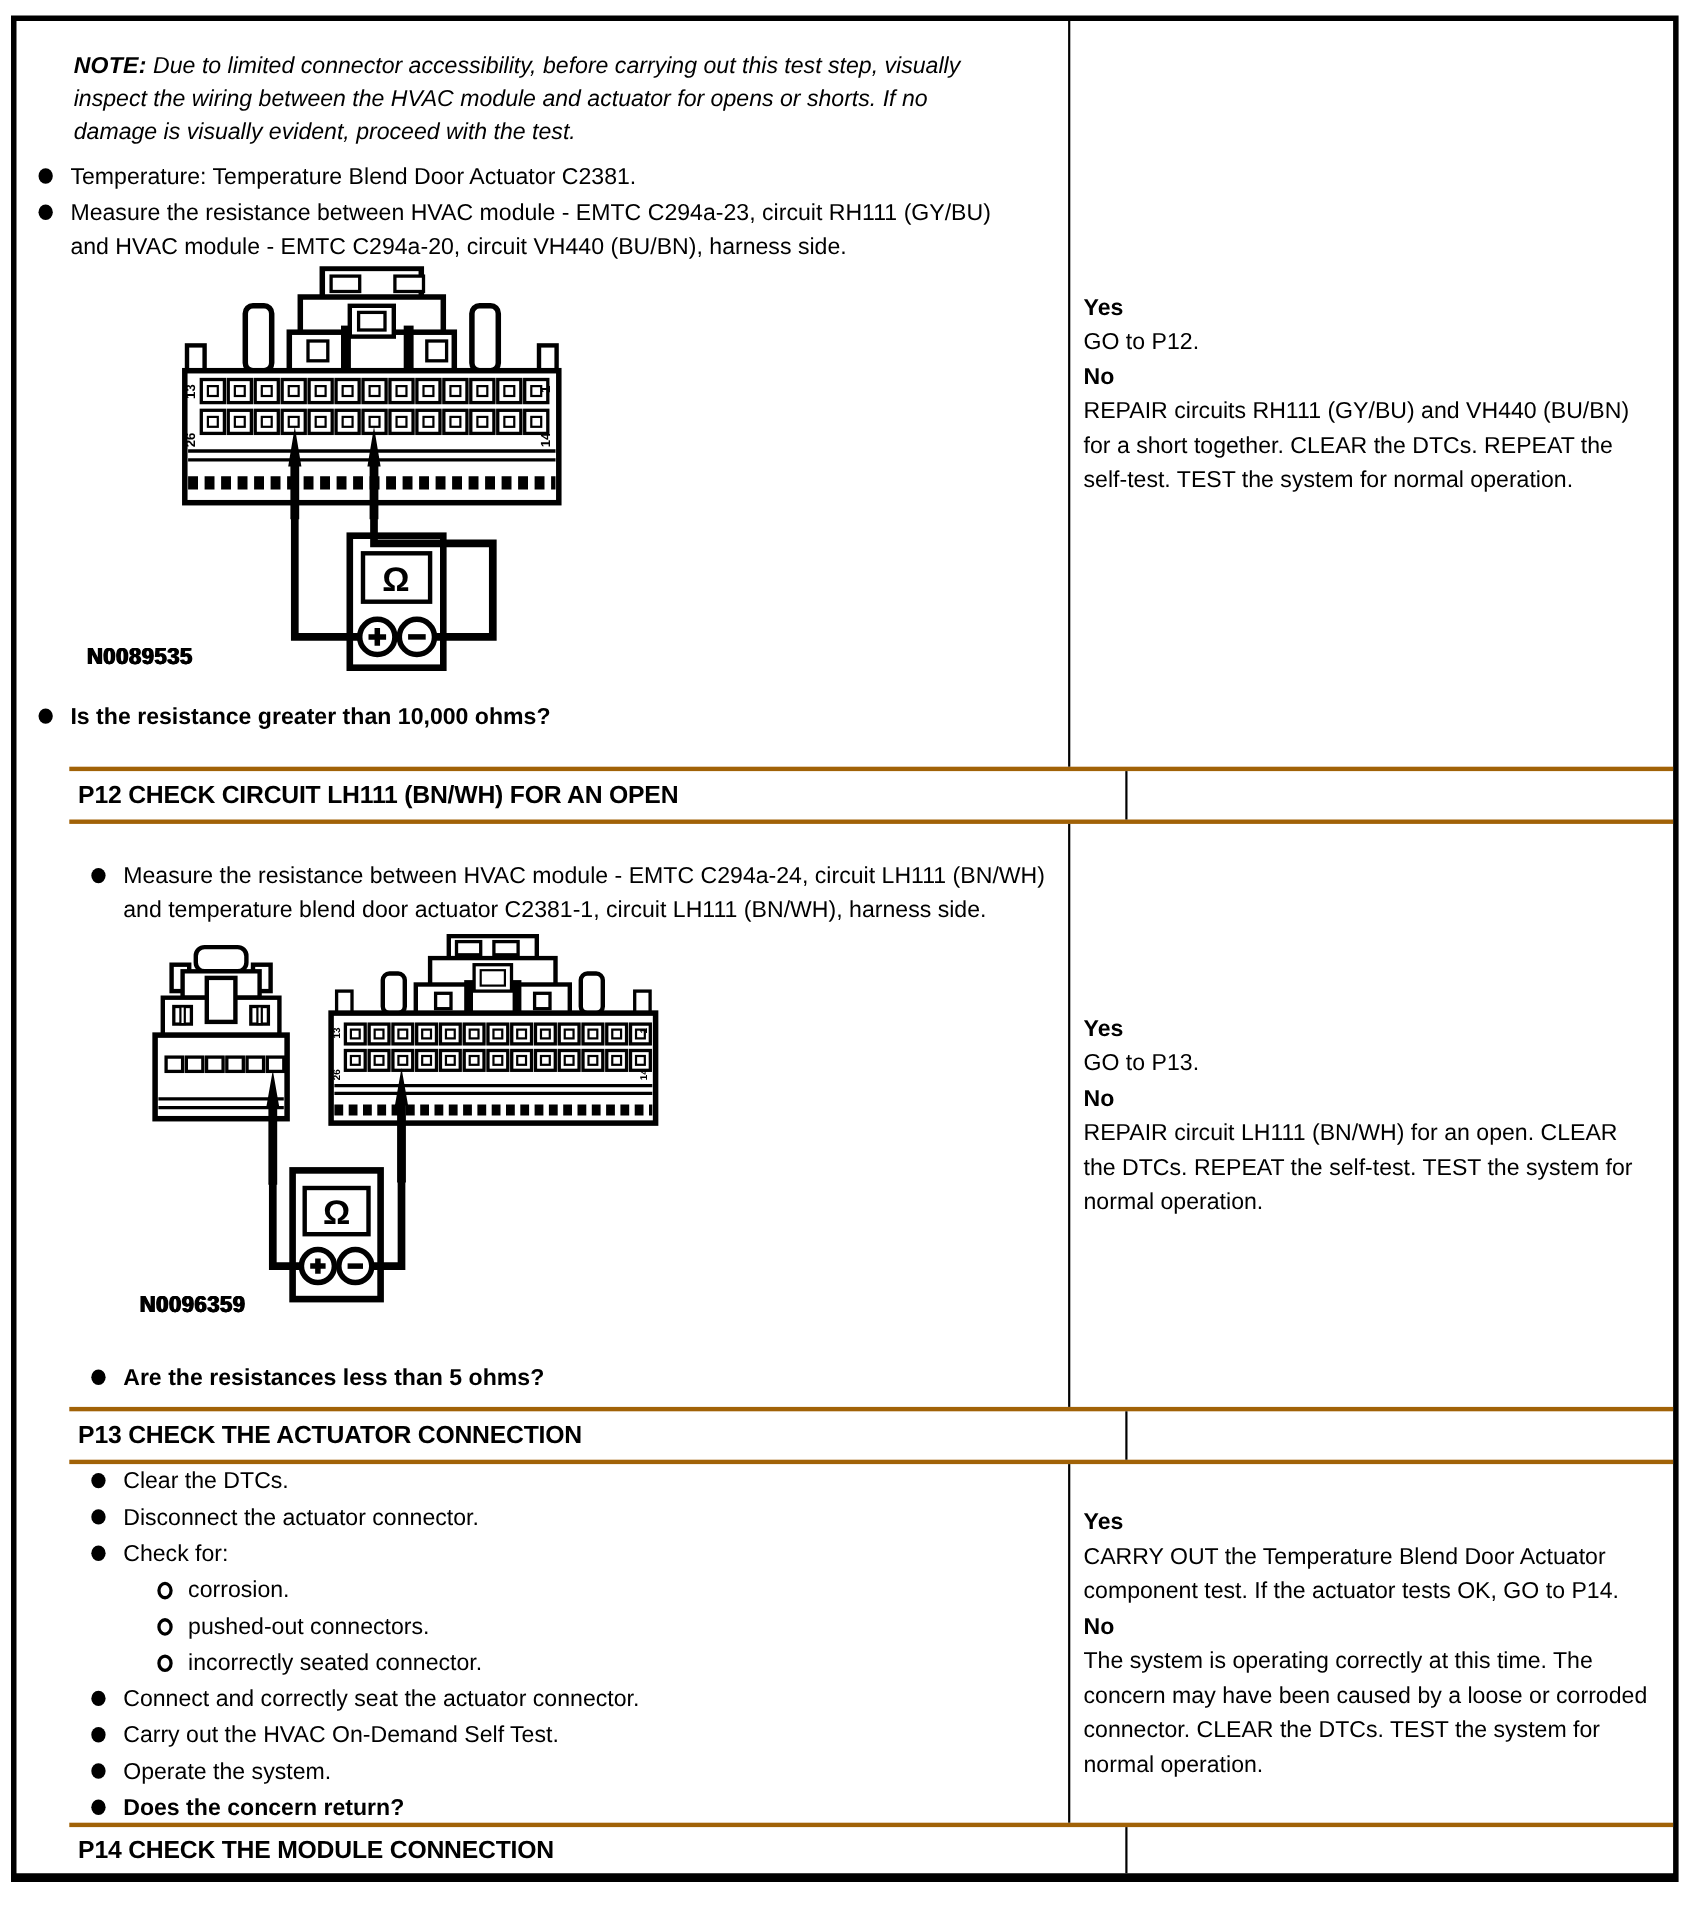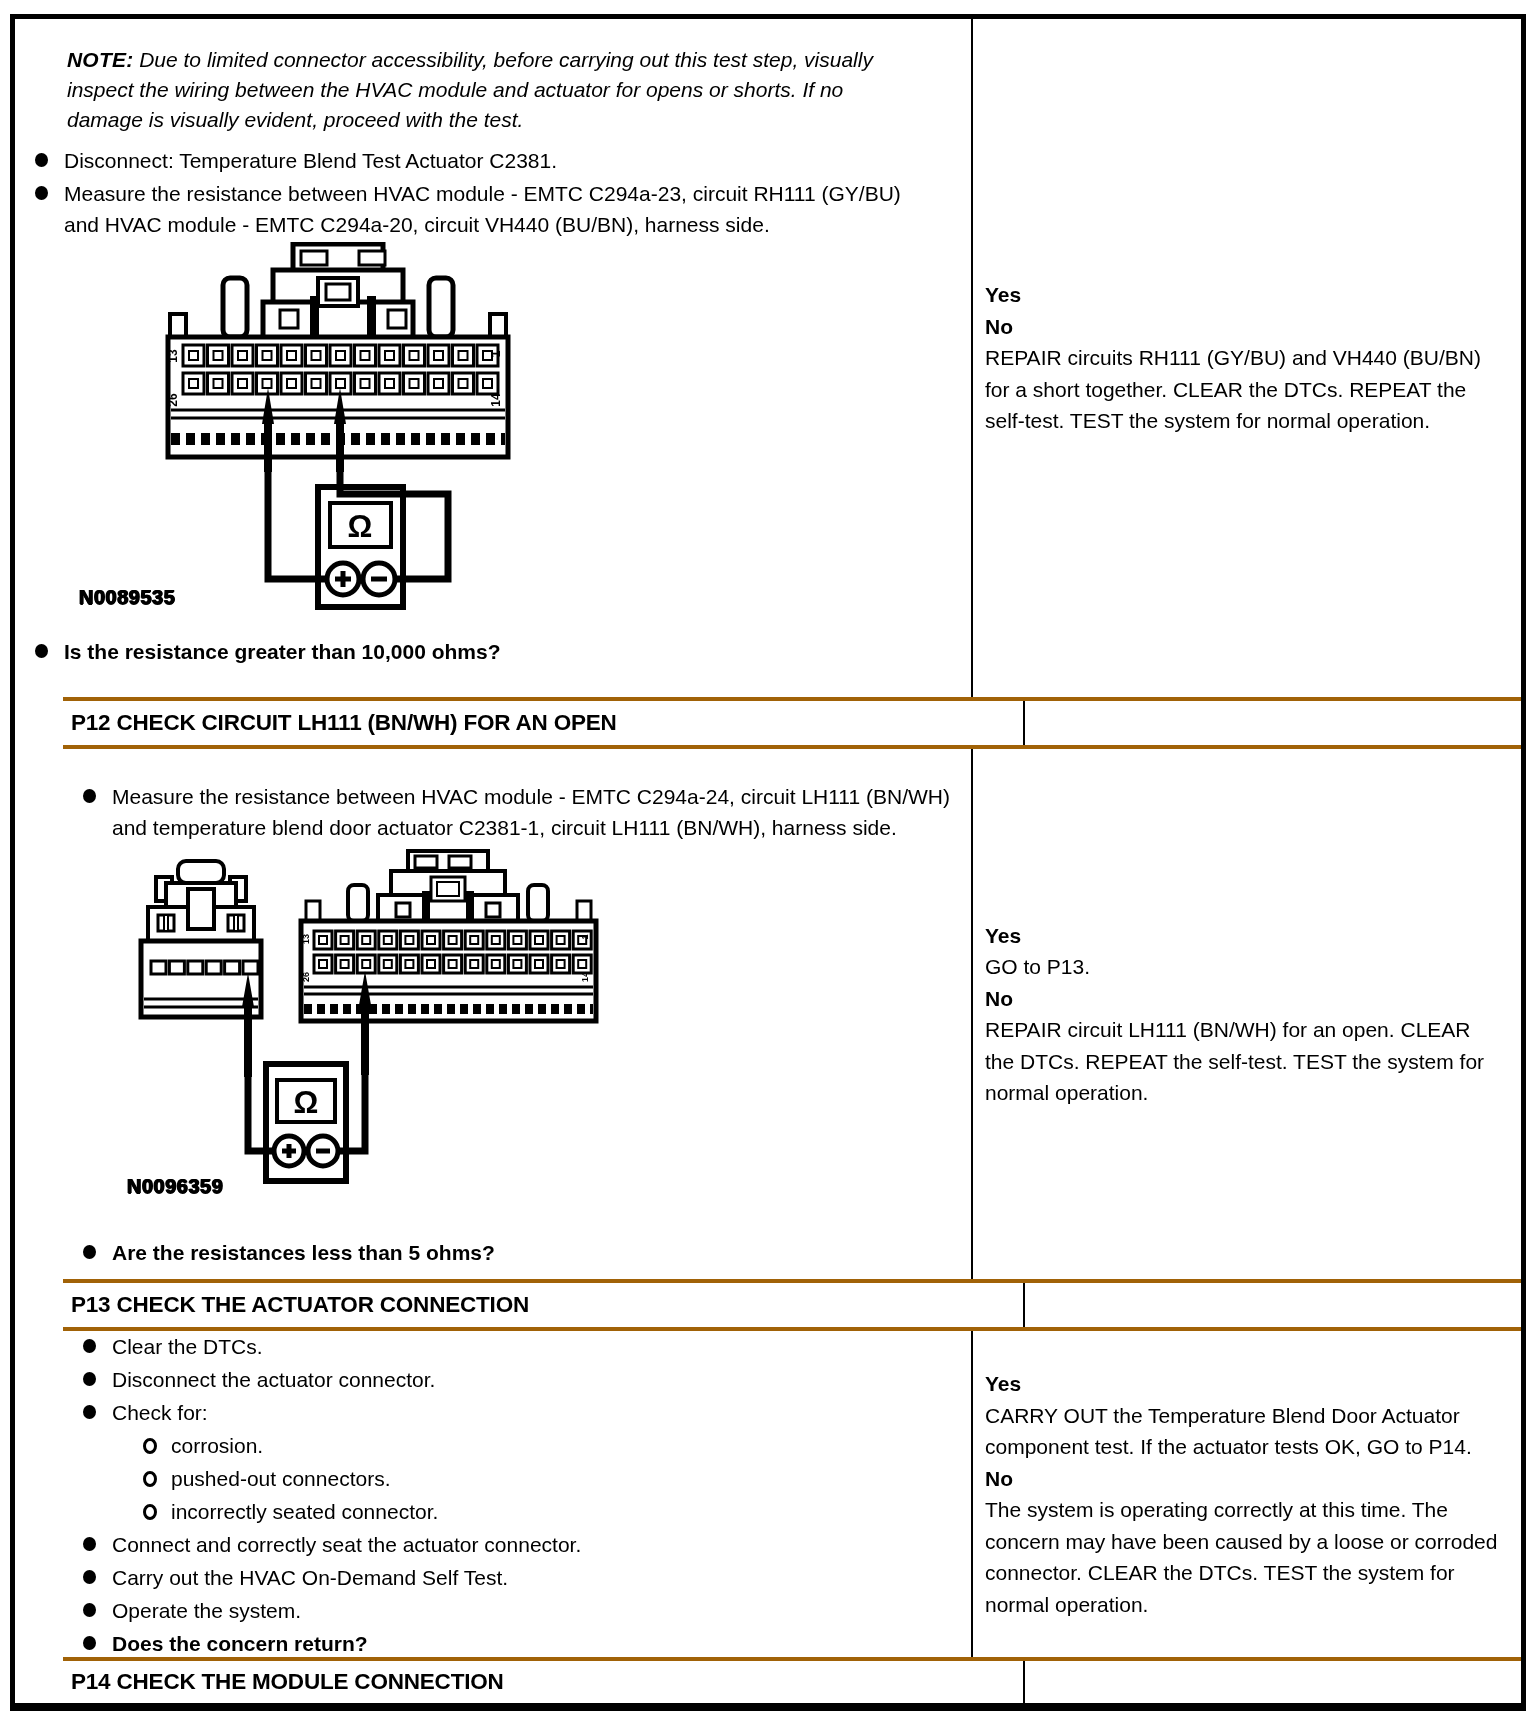--- a/index.html
+++ b/index.html
@@ -58,21 +58,21 @@
 <body>
 
 <div class="tbl">
 
   <div class="row" style="height:678px">
     <div class="cell left">
       <p class="note"><b>NOTE:</b> <span>Due to limited connector accessibility, before carrying out this test step, visually inspect the wiring between the HVAC module and actuator for opens or shorts. If no damage is visually evident, proceed with the test.</span></p>
       <div class="blist">
         <div class="bullet">
           <span class="dot"></span>
-          <span class="btxt">Disconnect: Temperature Blend Test Actuator C2381.</span>
+          <span class="btxt">Temperature: Temperature Blend Door Actuator C2381.</span>
         </div>
         <div class="bullet">
           <span class="dot"></span>
           <span class="btxt">Measure the resistance between HVAC module - EMTC C294a-23, circuit RH111 (GY/BU) and HVAC module - EMTC C294a-20, circuit VH440 (BU/BN), harness side.</span>
         </div>
       </div>
 
       <div class="fig" style="height:380px;margin-top:2px">
         <svg style="left:58px" width="480" height="378" viewBox="0 0 480 378">
           <g fill="#fff" stroke="#000">
@@ -173,20 +173,21 @@
         <div class="figlabel" style="top:344px">N0089535</div>
       </div>
 
       <div class="bullet q" style="margin-top:14px">
         <span class="dot"></span>
         <span class="btxt">Is the resistance greater than 10,000 ohms?</span>
       </div>
     </div>
     <div class="cell right">
       <p class="reslabel">Yes</p>
+      <p>GO to P12.</p>
       <p class="reslabel">No</p>
       <p>REPAIR circuits RH111 (GY/BU) and VH440 (BU/BN) for a short together. CLEAR the DTCs. REPEAT the self-test. TEST the system for normal operation.</p>
     </div>
   </div>
 
   <div class="row hdr">
     <div class="cell left">P12 CHECK CIRCUIT LH111 (BN/WH) FOR AN OPEN</div>
     <div class="cell right"></div>
   </div>
 

